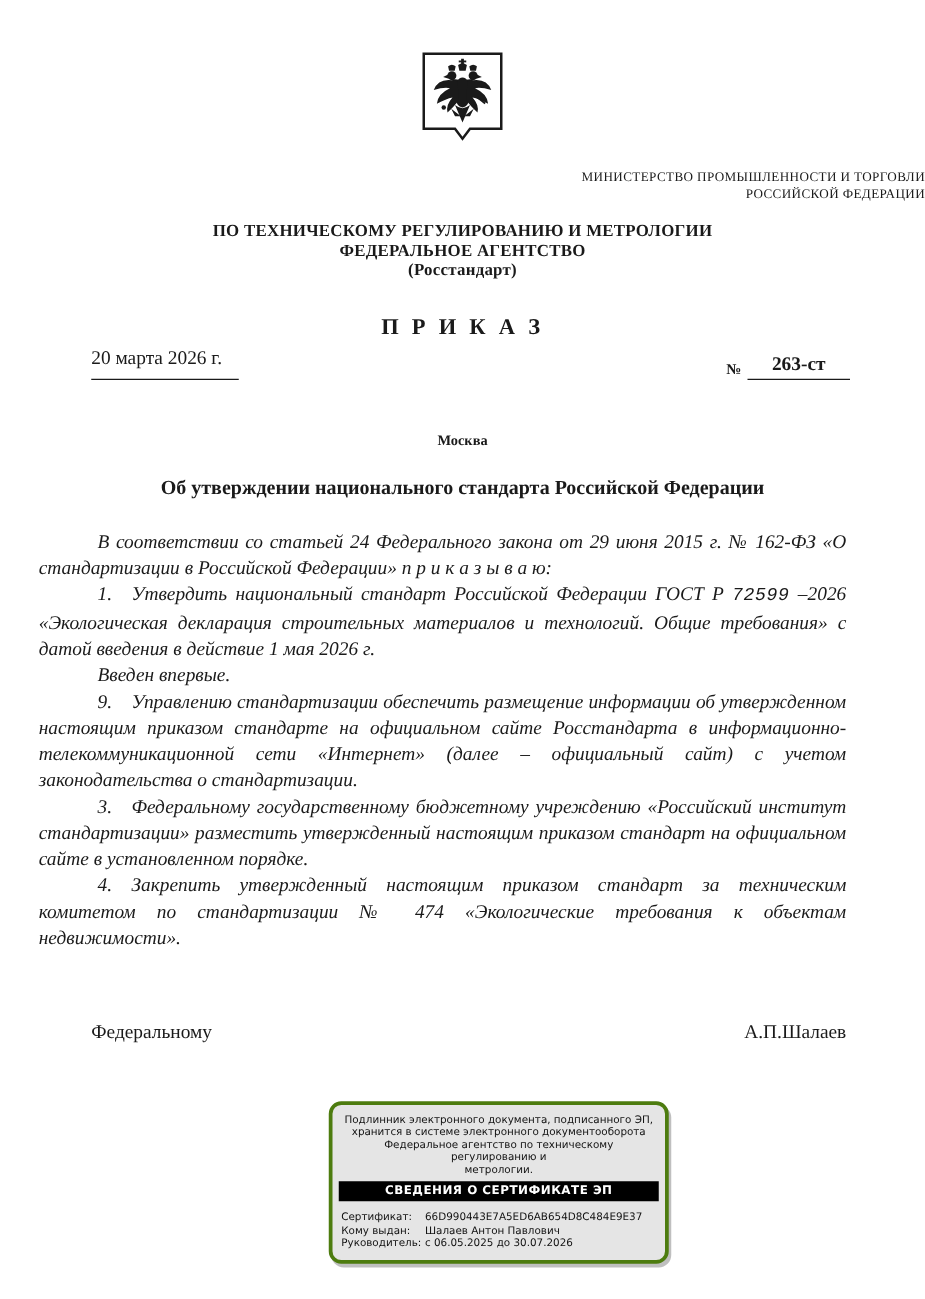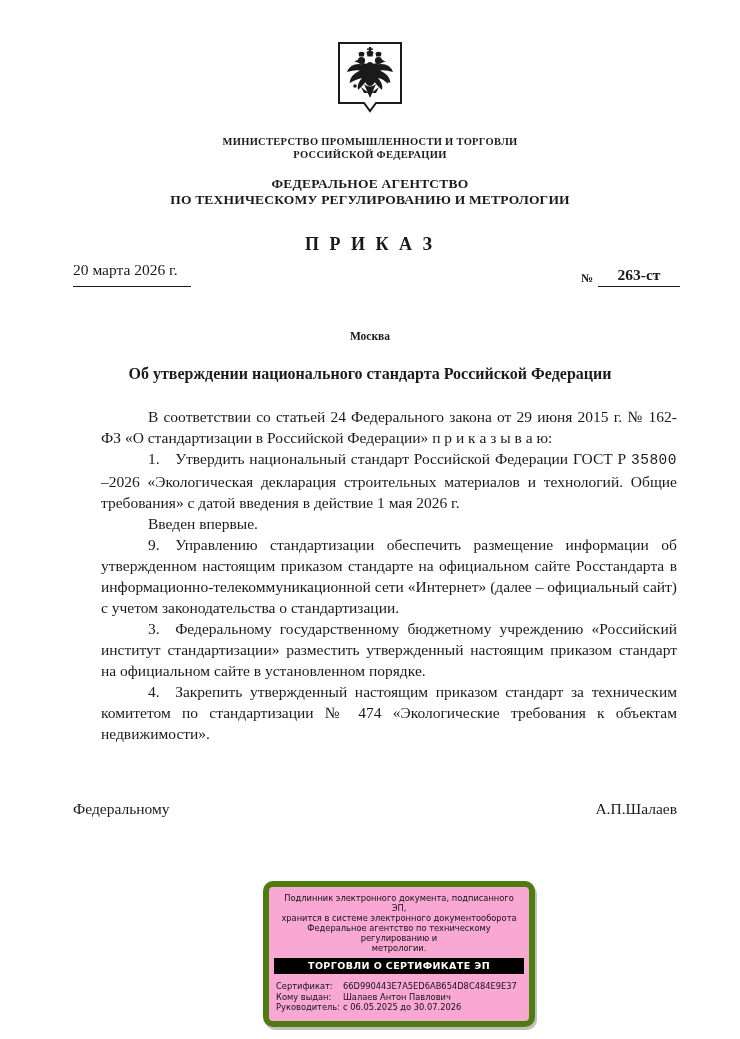--- a/index.html
+++ b/index.html
@@ -11,22 +11,22 @@
     margin: 0 auto;
     background: #ffffff;
     color: #1a1a1a;
     font-family: "Liberation Serif", serif;
     overflow: hidden;
   }
   
   .emblem-wrap { padding-top: 40px; text-align: center; }
   .ministry {
     margin-top: 13px;
-    text-align: center;
-    font-weight: bold;
+    text-align: right;
+    font-weight: normal;
     font-size: 10.5px;
     line-height: 13px;
     letter-spacing: 0.3px;
   }
   .agency {
     margin-top: 15px;
     text-align: center;
     font-weight: bold;
     font-size: 13.5px;
     line-height: 15.5px;
@@ -70,48 +70,49 @@
     font-size: 11.5px;
   }
   .order-title {
     margin-top: 23px;
     text-align: center;
     font-weight: bold;
     font-size: 16px;
   }
   
   .body-text {
-    margin: 23px 63px 0 101px;
+    margin: 23px 63px 0 31px;
     font-size: 15.5px;
     line-height: 21px;
     text-align: justify;
+    font-style: italic;
   }
   .body-text p { text-indent: 47px; }
   .typed-number {
     font-family: "Liberation Mono", monospace;
     font-size: 14.5px;
     letter-spacing: 0.5px;
   }
   
   .signature-row {
     margin: 56px 63px 0 73px;
     display: flex;
     justify-content: space-between;
     font-size: 15.5px;
   }
   
   .stamp {
     position: absolute;
     left: 263px;
     top: 881px;
     width: 272px;
-    border: 6px solid #4d7c0f;
+    border: 3px solid #4d7c0f;
     border-radius: 10px;
     padding: 6px 7px 8px;
-    background: #f9a8d4;
+    background: #e5e5e5;
     font-family: "DejaVu Sans", sans-serif;
     box-shadow: 2px 3px 0 rgba(0,0,0,0.25);
   }
   .stamp-header {
     font-size: 8.3px;
     line-height: 10px;
     text-align: center;
     color: #111;
   }
   .stamp-bar {
@@ -171,60 +172,61 @@
       </g>
     </svg>
   </div>
 
   <div class="ministry">
     <div>МИНИСТЕРСТВО ПРОМЫШЛЕННОСТИ И ТОРГОВЛИ</div>
     <div>РОССИЙСКОЙ ФЕДЕРАЦИИ</div>
   </div>
 
   <div class="agency">
+    <div>ПО ТЕХНИЧЕСКОМУ РЕГУЛИРОВАНИЮ И МЕТРОЛОГИИ</div>
     <div>ФЕДЕРАЛЬНОЕ АГЕНТСТВО</div>
-    <div>ПО ТЕХНИЧЕСКОМУ РЕГУЛИРОВАНИЮ И МЕТРОЛОГИИ</div>
+    <div>(Росстандарт)</div>
   </div>
 
   <div class="doc-type">П Р И К А З</div>
 
   <div class="date-number-row">
     <span class="date-block">20 марта 2026 г.</span>
     <span class="number-block">
       <span class="number-sign">№</span>
       <span class="number-underline">263-ст</span>
     </span>
   </div>
 
   <div class="city">Москва</div>
 
   <div class="order-title">Об утверждении национального стандарта Российской Федерации</div>
 
   <div class="body-text">
     <p>В соответствии со статьей 24 Федерального закона от 29 июня 2015 г. № 162-ФЗ «О стандартизации в Российской Федерации»  п р и к а з ы в а ю:</p>
-    <p><span>1. Утвердить национальный стандарт Российской Федерации ГОСТ Р  </span><span class="typed-number">35800</span><span>  –2026 «Экологическая декларация строительных материалов и технологий. Общие требования» с датой введения в действие 1 мая 2026 г.</span></p>
+    <p><span>1. Утвердить национальный стандарт Российской Федерации ГОСТ Р  </span><span class="typed-number">72599</span><span>  –2026 «Экологическая декларация строительных материалов и технологий. Общие требования» с датой введения в действие 1 мая 2026 г.</span></p>
     <p>Введен впервые.</p>
     <p>9. Управлению стандартизации обеспечить размещение информации об утвержденном настоящим приказом стандарте на официальном сайте Росстандарта в информационно-телекоммуникационной сети «Интернет» (далее – официальный сайт) с учетом законодательства о стандартизации.</p>
     <p>3. Федеральному государственному бюджетному учреждению «Российский институт стандартизации» разместить утвержденный настоящим приказом стандарт на официальном сайте в установленном порядке.</p>
     <p>4. Закрепить утвержденный настоящим приказом стандарт за техническим комитетом по стандартизации № 474 «Экологические требования к объектам недвижимости».</p>
   </div>
 
   <div class="signature-row">
     <span>Федеральному</span>
     <span>А.П.Шалаев</span>
   </div>
 
   <div class="stamp">
     <div class="stamp-header">
       <div>Подлинник электронного документа, подписанного ЭП,</div>
       <div>хранится в системе электронного документооборота</div>
       <div>Федеральное агентство по техническому регулированию и</div>
       <div>метрологии.</div>
     </div>
-    <div class="stamp-bar">ТОРГОВЛИ О СЕРТИФИКАТЕ ЭП</div>
+    <div class="stamp-bar">СВЕДЕНИЯ О СЕРТИФИКАТЕ ЭП</div>
     <div class="stamp-line">
       <span class="stamp-label">Сертификат:</span>
       <span>66D990443E7A5ED6AB654D8C484E9E37</span>
     </div>
     <div class="stamp-line">
       <span class="stamp-label">Кому выдан:</span>
       <span>Шалаев Антон Павлович</span>
     </div>
     <div class="stamp-line">
       <span class="stamp-label">Руководитель:</span>

